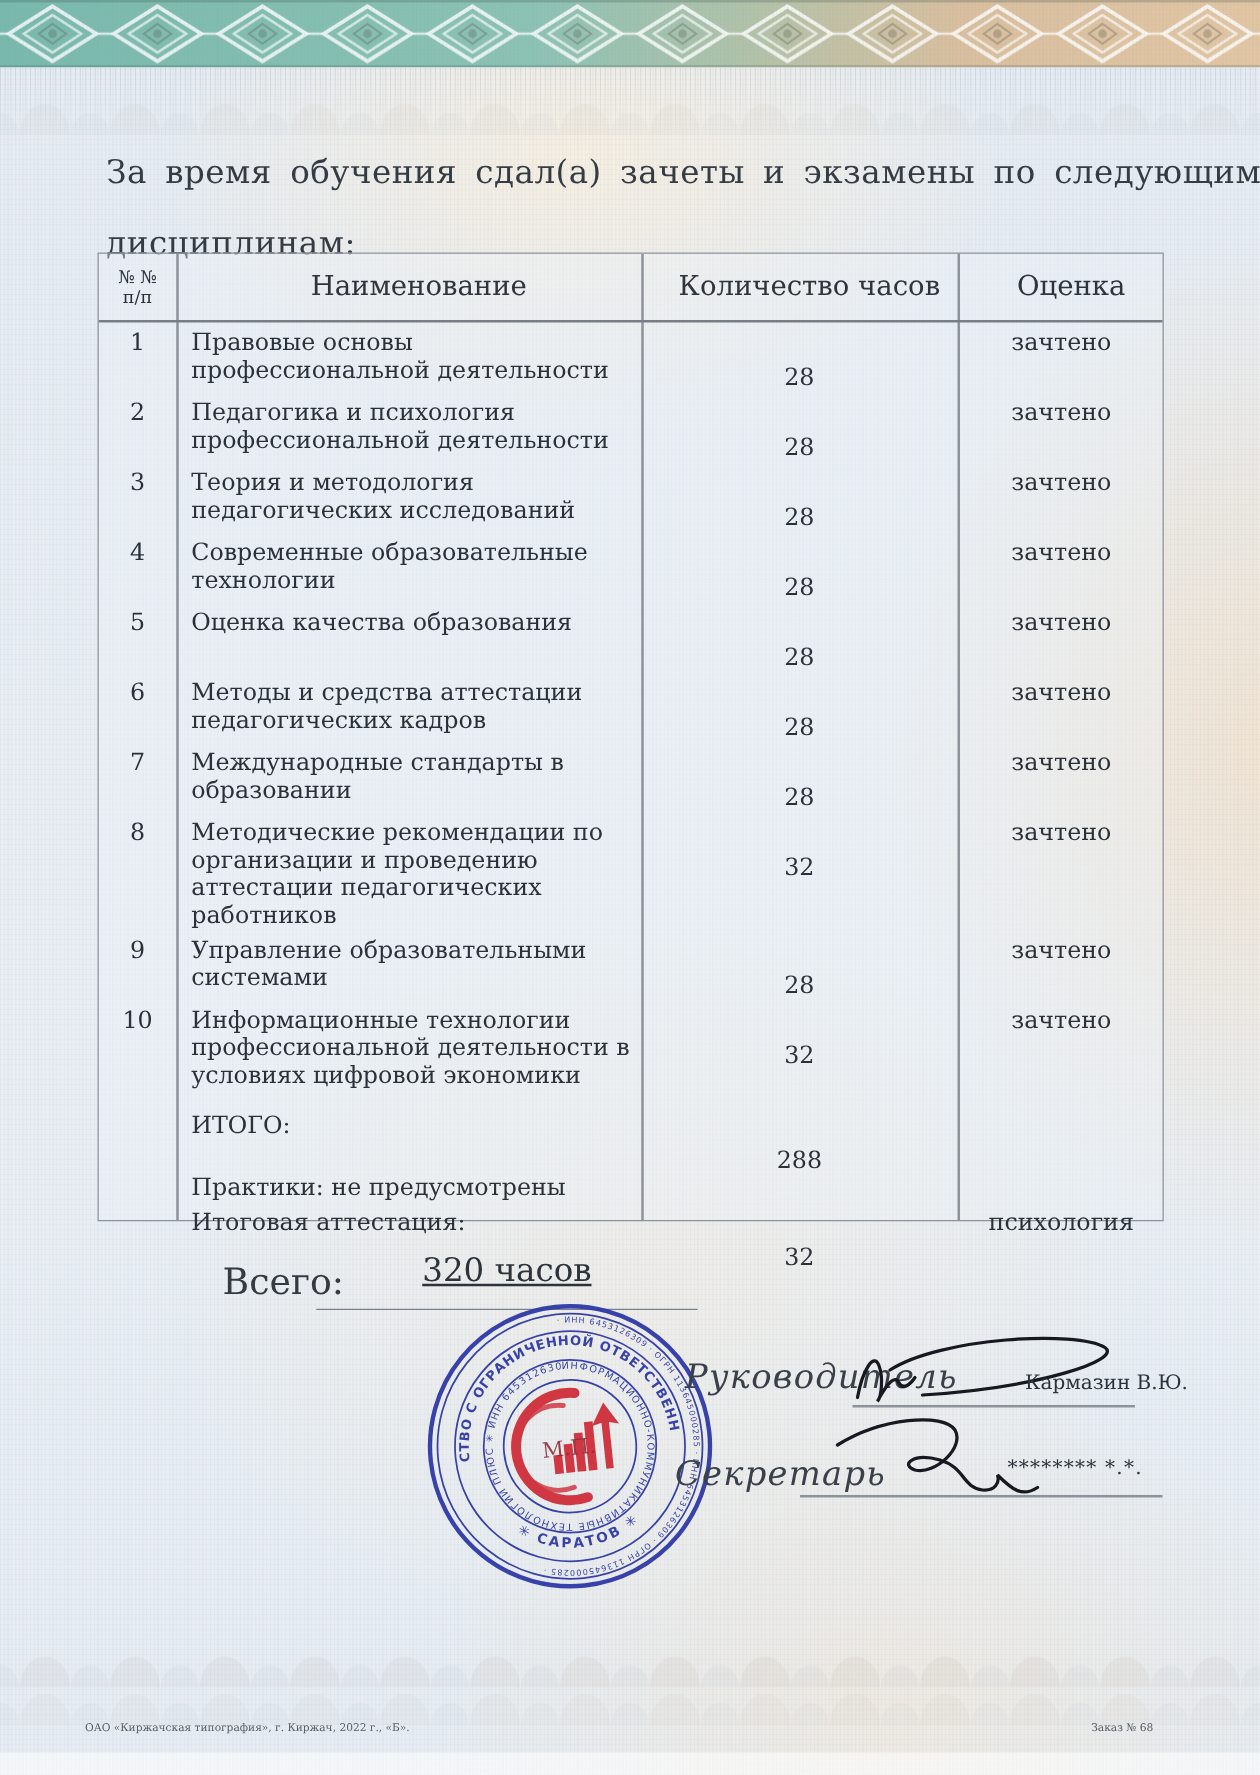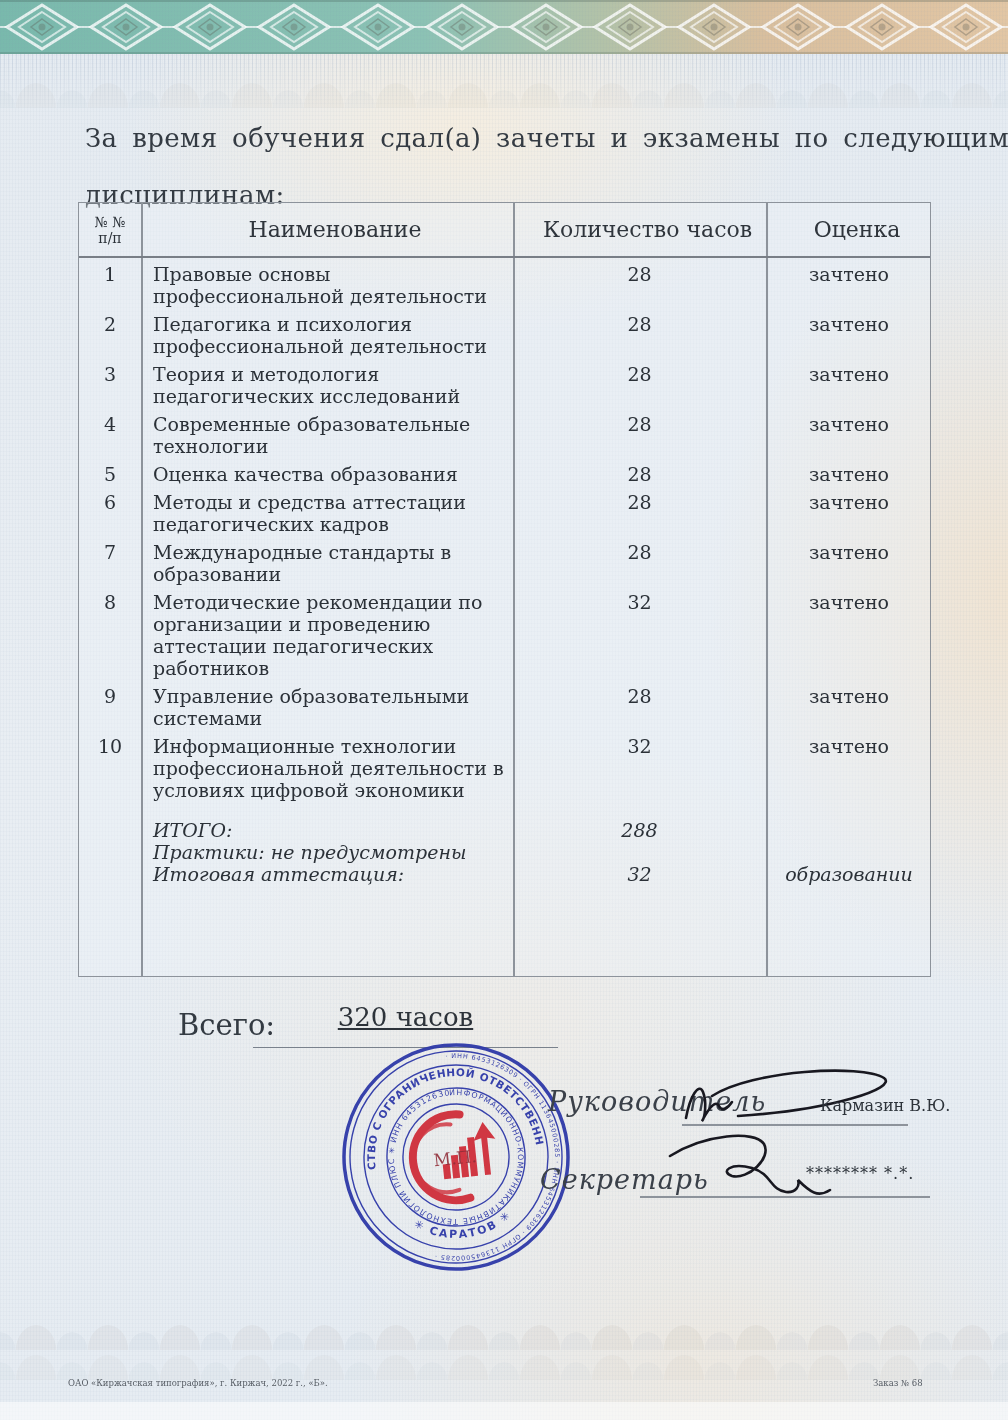--- a/index.html
+++ b/index.html
@@ -51,24 +51,24 @@
   .col-line.c1 { left:62px; } .col-line.c2 { left:434px; } .col-line.c3 { left:687px; }
   .t-head { position:relative; height:53px; border-bottom:2.5px solid #787e86;
     display:grid; grid-template-columns:62px 372px 253px 166px; align-items:center; }
   .t-head .h-num { text-align:center; font-size:14px; line-height:16px; }
   .t-head .h-cell { text-align:center; font-size:22px; color:#2f353c;margin-left:16px; }
   .t-body { position:relative; padding-top:3px; }
   .t-row { display:grid; grid-template-columns:62px 372px 253px 166px;
     padding:2px 0 4px; font-size:19px; line-height:22px; }
   .t-row .c-num { text-align:center; }
   .t-row .c-name { padding:0 8px 0 12px; }
-  .t-row .c-hours { text-align:center; }
+  .t-row .c-hours { text-align:center;margin-top:28px; }
   .t-row .c-grade { text-align:center; }
   .t-summary { margin-top:14px; }
-  .t-srow { padding:0 0 0;font-style:italic; }
+  .t-srow { padding:0 0 0; }
   
   .total-label { position:absolute; left:178px; top:1008px; font-size:29px; color:#333a42; }
   .total-line { position:absolute; left:253px; top:1002px; width:305px; height:45px;
     border-bottom:1.5px solid #79818c; text-align:center; font-size:26px; color:#2d333a;text-decoration:underline; }
   .sig-label { position:absolute; font-style:italic; font-size:27px; color:#3a4049; letter-spacing:1px;margin-left:40px; }
   .lbl-head { left:508px; top:1086px; }
   .lbl-sec { left:500px; top:1164px; }
   .sig-line { position:absolute; height:1.5px; background:#8d939b; }
   .line-head { left:682px; top:1124px; width:226px; }
   .line-sec { left:640px; top:1196px; width:290px; }
@@ -204,21 +204,21 @@
           <div class="t-row t-srow">
             <div class="c-num"></div>
             <div class="c-name">Практики: не предусмотрены</div>
             <div class="c-hours"></div>
             <div class="c-grade"></div>
           </div>
           <div class="t-row t-srow">
             <div class="c-num"></div>
             <div class="c-name">Итоговая аттестация:</div>
             <div class="c-hours">32</div>
-            <div class="c-grade">образовании</div>
+            <div class="c-grade">психология</div>
           </div>
         </div>
       </div>
   </div>
 
   <div class="total-label">Всего:</div>
   <div class="total-line">320 часов</div>
 
   <svg class="stamp" viewBox="-119 -119 238 238">
     <defs>

